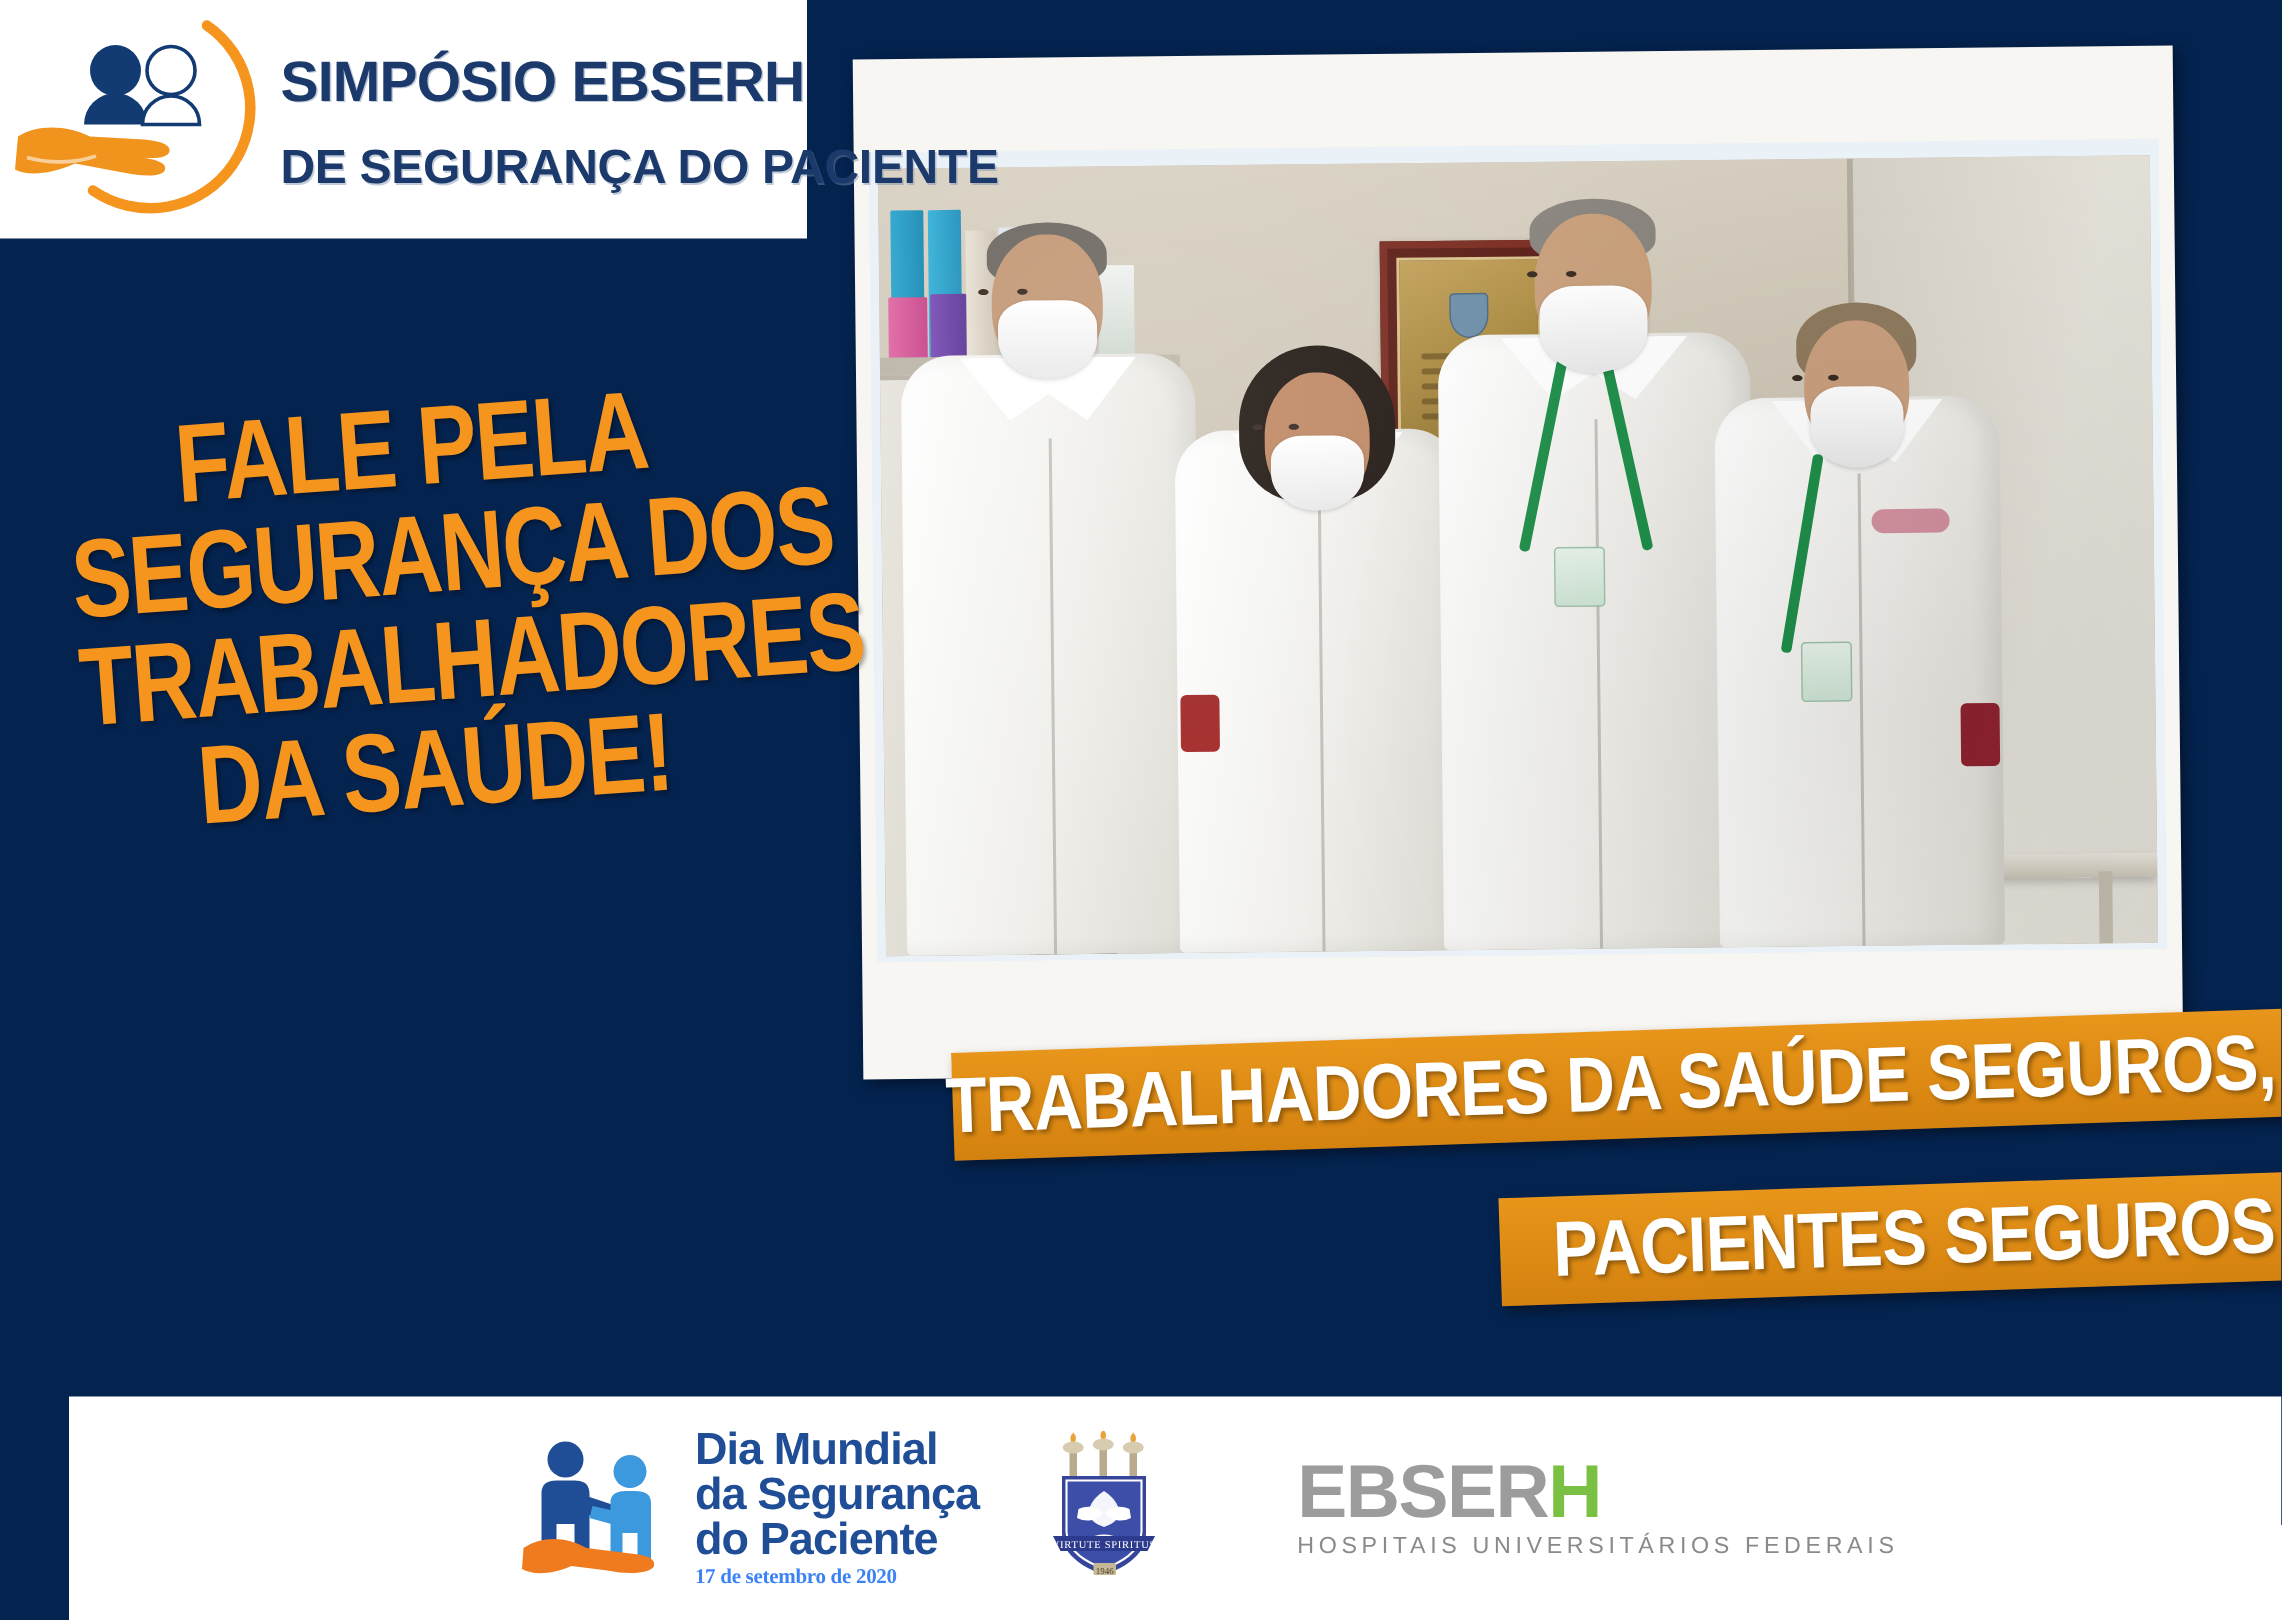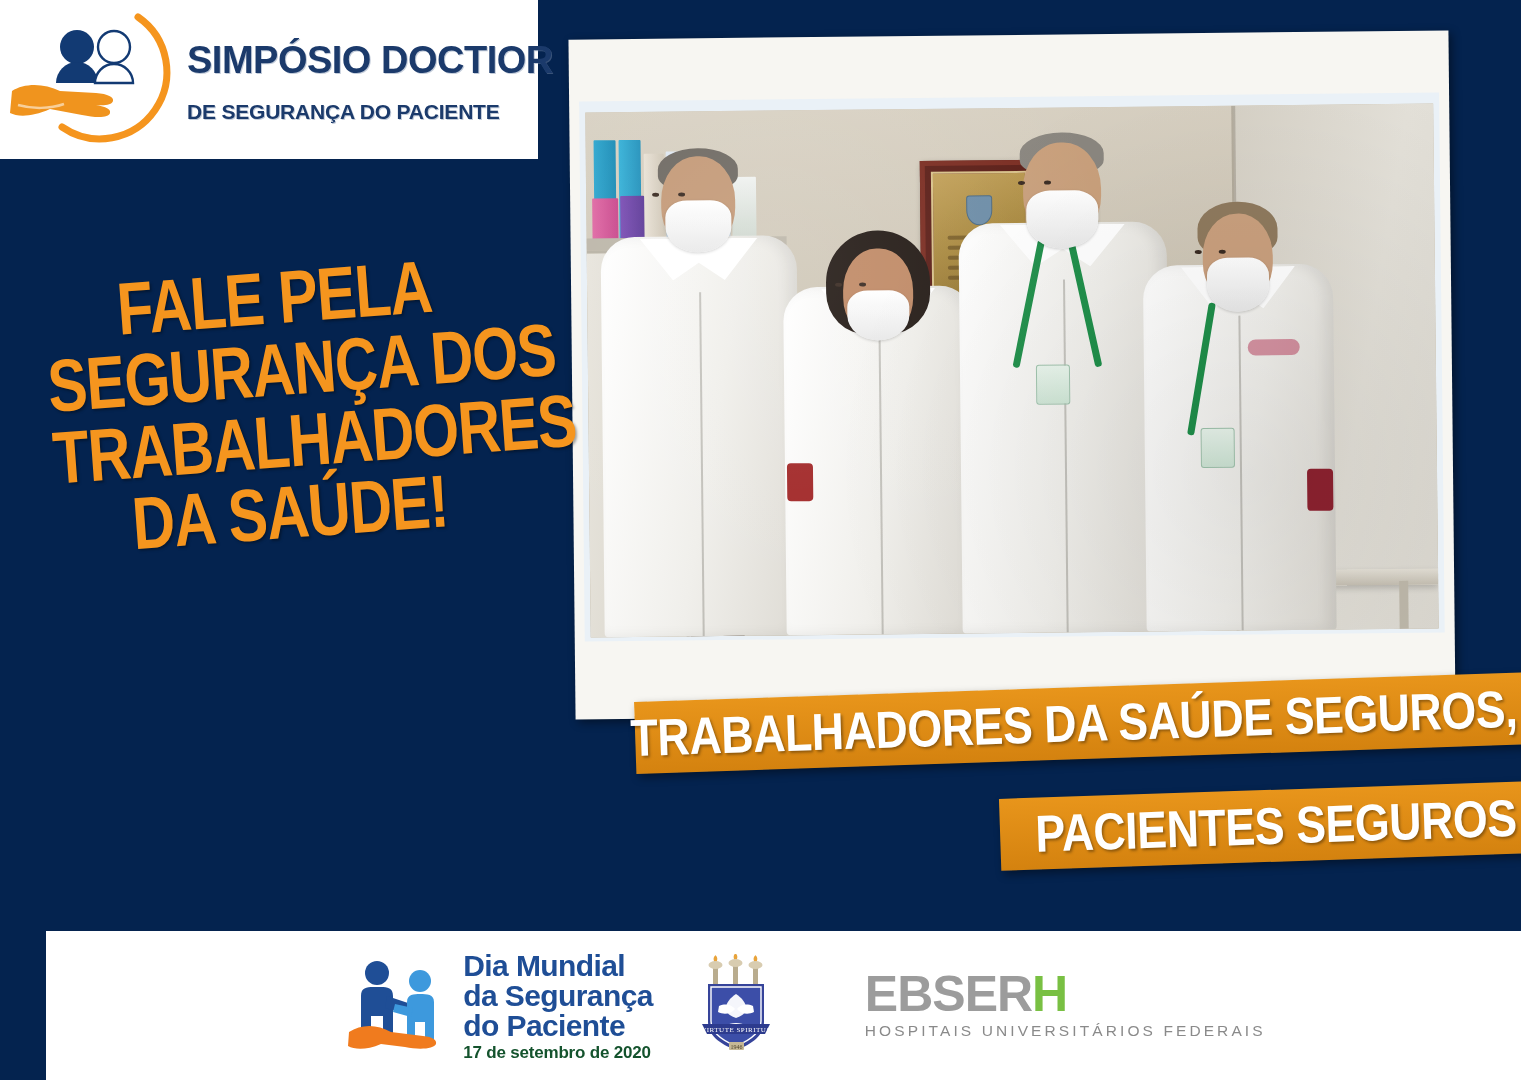--- a/index.html
+++ b/index.html
@@ -39,21 +39,21 @@
     font-size:38px;
     letter-spacing:-0.5px;
     color:#1b3a6b;
     line-height:0.98;
     white-space:nowrap;
     text-shadow:1px 1px 0 rgba(120,140,170,0.45);
   }
   .logo-line2 {
     font-family:"Liberation Sans", sans-serif;
     font-weight:bold;
-    font-size:21px;
+    font-size:32px;
     letter-spacing:-0.2px;
     color:#1b3a6b;
     line-height:1.05;
     white-space:nowrap;
     text-shadow:1px 1px 0 rgba(120,140,170,0.45);
     margin-top:21px;
   }
   .logo-rule-row {
     display:flex; align-items:center; margin-top:3px;
   }
@@ -378,24 +378,24 @@
   .dm-text { line-height:1.0; }
   .dm-text .l {
     font-family:"Liberation Sans", sans-serif;
     font-weight:bold;
     font-size:30px;
     color:#1f4e96;
     letter-spacing:-0.6px;
     white-space:nowrap;
   }
   .dm-text .d {
-    font-family:Liberation Sans, sans-serif;
-    font-weight:bold;
-    font-size:17px;
-    color:#14532d;
+    font-family:Liberation Serif, serif;
+    font-weight:bold;
+    font-size:14px;
+    color:#3b82f6;
     letter-spacing:-0.2px;
     margin-top:3px;
     white-space:nowrap;
   }
 
   
   .ufba-logo { display:flex; align-items:center; gap:10px; }
   .ufba-mark { width:74px; height:104px; position:relative; flex:0 0 auto; }
   .ufba-text {
     font-family:"Liberation Serif", serif;
@@ -455,21 +455,21 @@
         <path d="M46 78 a21 21 0 0 1 42 0 z" fill="#123a73"></path>
         <circle cx="104" cy="42" r="16" fill="#ffffff" stroke="#123a73" stroke-width="2.4"></circle>
         <path d="M85 78 a19 19 0 0 1 38 0 z" fill="#ffffff" stroke="#123a73" stroke-width="2.4"></path>
         <path d="M2 86 C14 78 34 78 50 86 L86 88 C98 89 104 92 103 96 C102 100 94 101 86 100
                  C96 102 101 104 100 108 C99 113 86 113 72 110 L40 104
                  C22 112 8 112 0 108 Z" fill="#f0941e"></path>
         <path d="M8 100 C22 104 40 104 54 99" fill="none" stroke="#ffffff" stroke-width="2.5" opacity="0.55"></path>
       </svg>
     </div>
     <div class="logo-text">
-      <div class="logo-line1">SIMPÓSIO DOCTIOR</div>
+      <div class="logo-line1">SIMPÓSIO EBSERH</div>
       <div class="logo-line2">DE SEGURANÇA DO PACIENTE</div>
     </div>
   </div>
 
   <div class="headline">
     <span class="hl">FALE PELA</span>
     <span class="hl">SEGURANÇA DOS</span>
     <span class="hl">TRABALHADORES</span>
     <span class="hl">DA SAÚDE!</span>
   </div>

